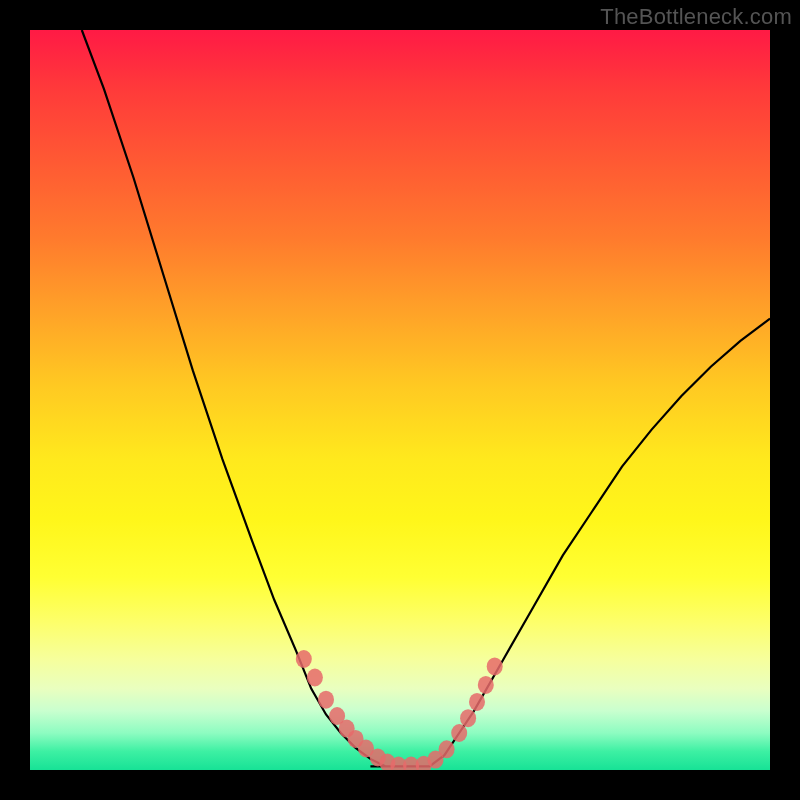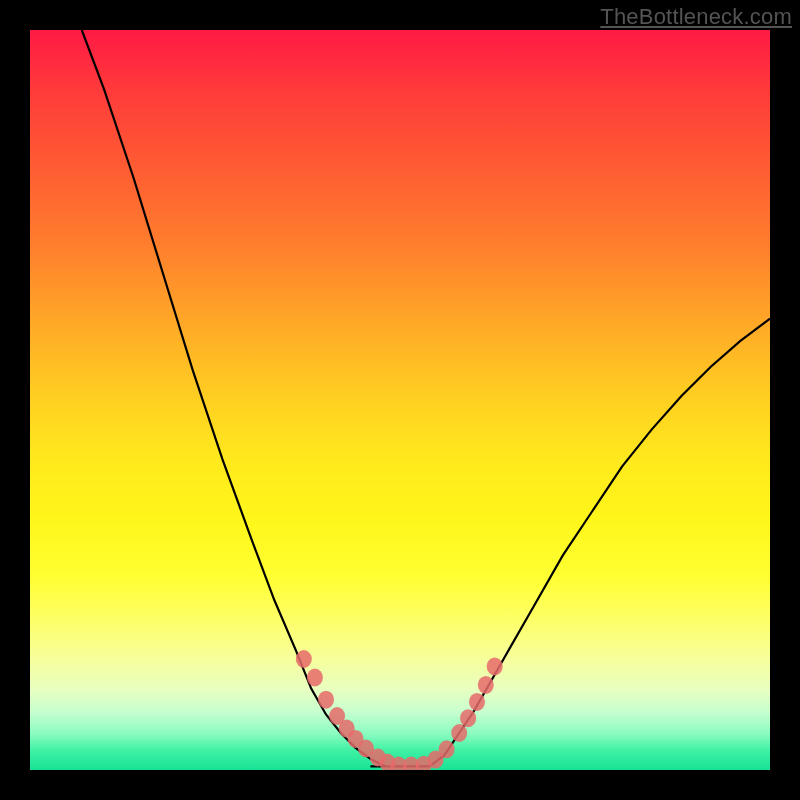--- a/index.html
+++ b/index.html
@@ -51,21 +51,20 @@
   }
   .watermark {
     position: absolute;
     top: 4px;
     right: 8px;
     color: #545454;
     font-size: 22px;
     font-weight: 500;
     letter-spacing: 0.2px;
     user-select: none;
-    text-decoration: underline;
   }
 </style>
 </head>
 <body>
 
 <div class="outer">
   <div class="watermark">TheBottleneck.com</div>
   <div class="plot">
     <svg class="svg-layer" viewBox="0 0 740 740" preserveAspectRatio="none">
       <path id="curve-path" fill="none" stroke="#000000" stroke-width="2.2" d="M51.8,0.0 L74.0,59.2 L103.6,148.0 L133.2,244.2 L162.8,340.4 L192.4,429.2 L222.0,510.6 L244.2,569.8 L266.4,621.6 L281.2,658.6 L296.0,684.5 L310.8,703.0 L325.6,717.8 L340.4,728.9 L355.2,736.3 L340.4,736.3 L399.6,736.3 L399.6,736.3 L414.4,725.2 L429.2,703.0 L444.0,680.8 L473.6,629.0 L503.2,577.2 L532.8,525.4 L562.4,481.0 L592.0,436.6 L621.6,399.6 L651.2,366.3 L680.8,336.7 L710.4,310.8 L740.0,288.6 "></path>

